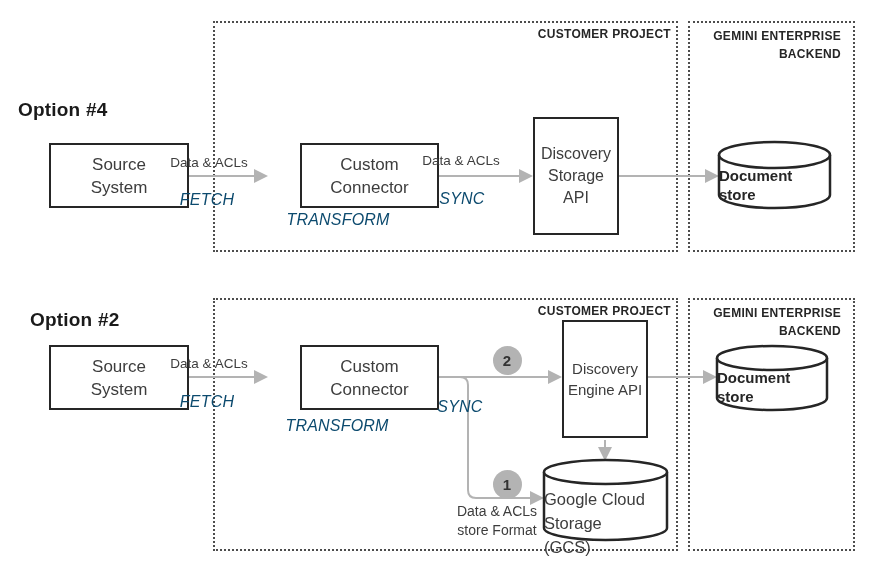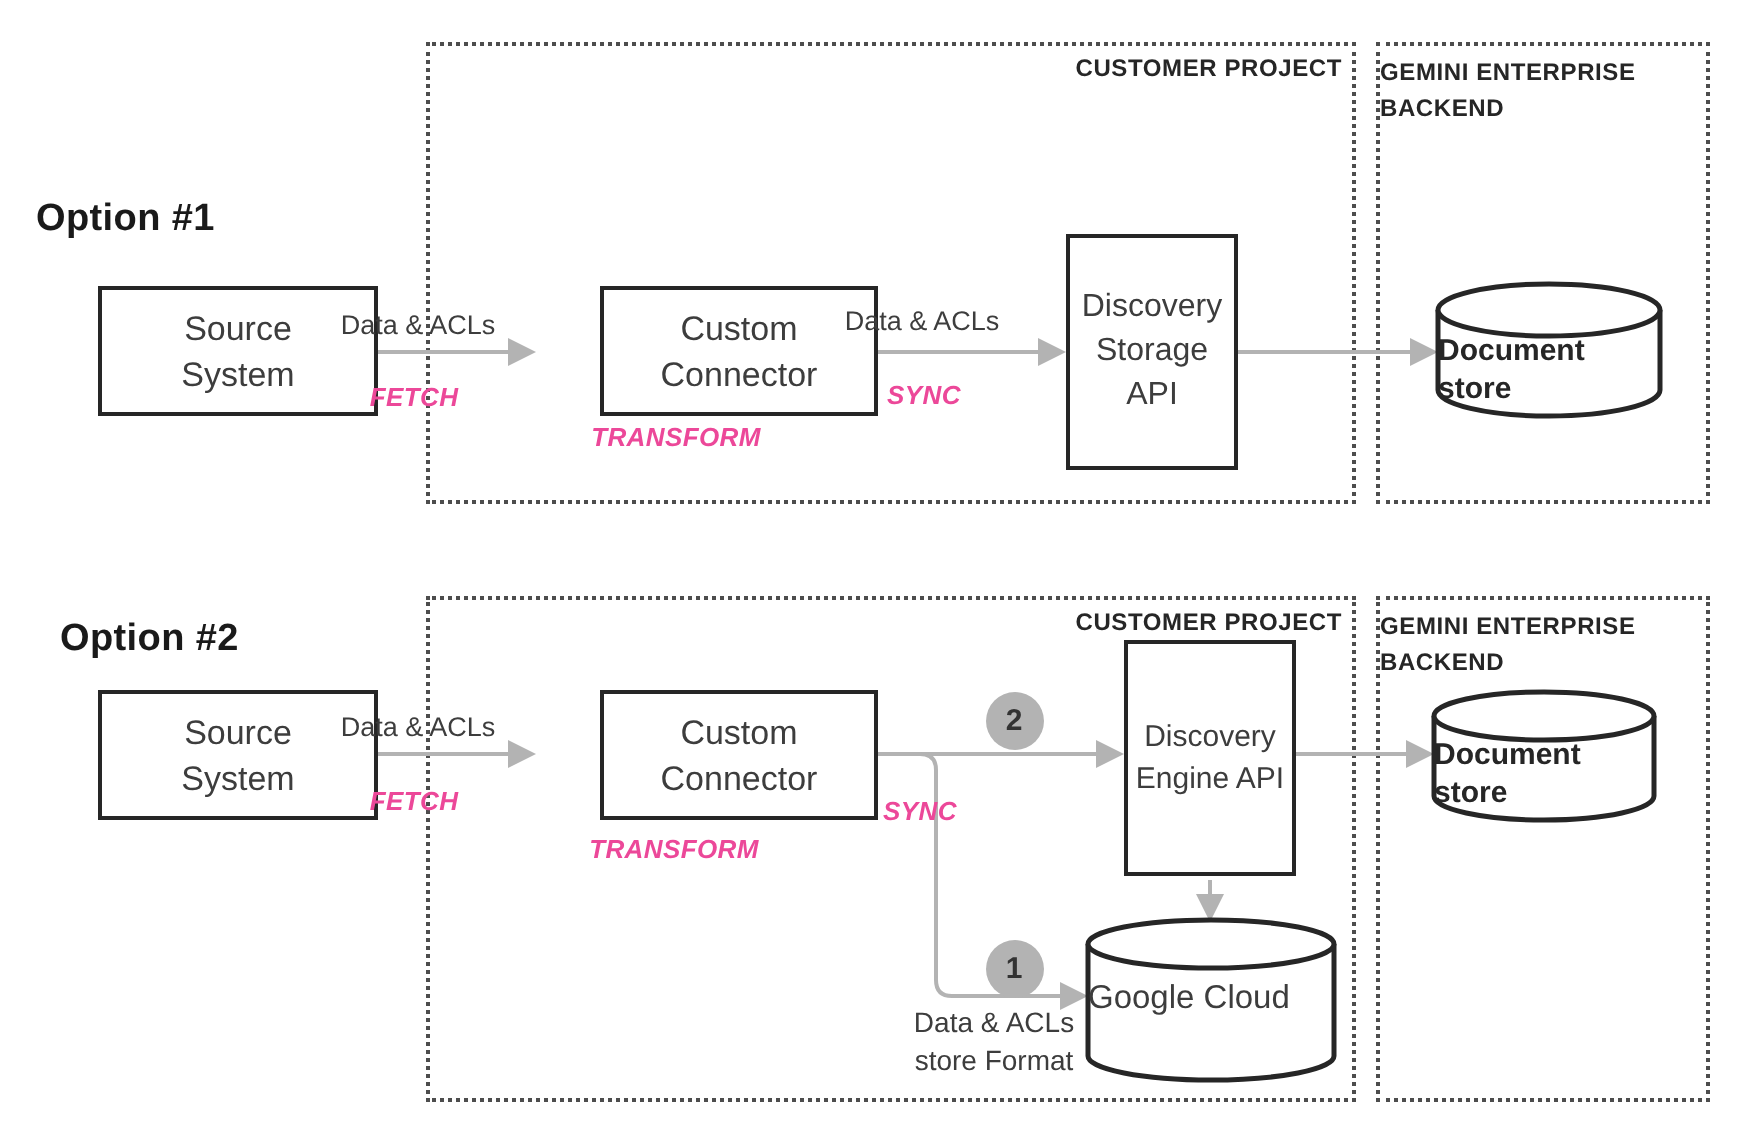--- a/index.html
+++ b/index.html
@@ -10,35 +10,35 @@
   .heading{
     position:absolute;font-size:19px;font-weight:bold;color:#1a1a1a;letter-spacing:.2px;
   }
   .zone{
     position:absolute;border:2px dotted #4d4d4d;box-sizing:border-box;background:transparent;
   }
   .zone-label{
     position:absolute;top:4px;font-size:12px;font-weight:bold;color:#262626;letter-spacing:.3px;
   }
   .zone-label.right{right:5px;text-align:left;}
-  .zone-label.center{left:0;right:12px;text-align:left;line-height:1.5;}
+  .zone-label.center{left:0;right:12px;text-align:right;line-height:1.5;}
   .node{
     position:absolute;box-sizing:border-box;border:2px solid #262626;background:#ffffff;
     display:flex;flex-direction:column;align-items:center;justify-content:center;
     color:#3d3d3d;text-align:center;
   }
   .node.big{font-size:17px;line-height:23px;margin-left:32px;}
   .node.disc1{border-width:2.5px;font-size:16px;line-height:22px;}
   .node.disc2{border-width:2.5px;font-size:15px;line-height:21px;}
   .edge-label{
     position:absolute;transform:translateX(-50%);font-size:13.5px;color:#3d3d3d;white-space:nowrap;
   }
   .edge-verb{
-    position:absolute;transform:translateX(-50%);font-size:13px;font-weight:bold;font-style:italic;
-    color:#ec4899;white-space:nowrap;letter-spacing:.2px;
+    position:absolute;transform:translateX(-50%);font-size:16px;font-weight:normal;font-style:italic;
+    color:#0c4a6e;white-space:nowrap;letter-spacing:.2px;
   }
   .cyl-label{
     position:absolute;text-align:left;font-weight:bold;font-size:15px;line-height:19px;color:#262626;
   }
   .cyl-label.gcs{font-weight:normal;font-size:16.5px;line-height:24px;color:#3d3d3d;}
   .badge{
     position:absolute;width:29px;height:29px;border-radius:50%;background:#b3b3b3;
     display:flex;align-items:center;justify-content:center;
     font-size:15px;font-weight:bold;color:#333333;z-index:3;
   }
@@ -83,21 +83,21 @@
       <ellipse cx="774.5" cy="155" rx="55.5" ry="13"></ellipse>
 
       <path d="M717 358 L717 398 A55 12 0 0 0 827 398 L827 358"></path>
       <ellipse cx="772" cy="358" rx="55" ry="12"></ellipse>
 
       <path d="M544 472 L544 528 A61.5 12 0 0 0 667 528 L667 472"></path>
       <ellipse cx="605.5" cy="472" rx="61.5" ry="12"></ellipse>
     </g>
   </svg>
 
-  <div class="heading" style="left:18px;top:99px">Option #1</div>
+  <div class="heading" style="left:18px;top:99px">Option #4</div>
 
   <div class="zone" style="left:213px;top:21px;width:465px;height:231px">
     <div class="zone-label right">CUSTOMER PROJECT</div>
   </div>
   <div class="zone" style="left:688px;top:21px;width:167px;height:231px">
     <div class="zone-label center">
       <div>GEMINI ENTERPRISE</div>
       <div>BACKEND</div>
     </div>
   </div>
@@ -151,20 +151,21 @@
     <div>Discovery</div>
     <div>Engine API</div>
   </div>
 
   <div class="cyl-label" style="left:717px;top:368px;width:110px">
     <div>Document</div>
     <div>store</div>
   </div>
   <div class="cyl-label gcs" style="left:544px;top:487px;width:106px">
     <div>Google Cloud</div>
+    <div>Storage (GCS)</div>
   </div>
 
   <div class="edge-label" style="left:209px;top:356px">Data &amp; ACLs</div>
   <div class="edge-verb" style="left:207px;top:393px">FETCH</div>
   <div class="edge-verb" style="left:337px;top:417px">TRANSFORM</div>
   <div class="edge-verb" style="left:460px;top:398px">SYNC</div>
 
   <div class="badge" style="left:492.5px;top:345.5px">2</div>
   <div class="badge" style="left:492.5px;top:469.5px">1</div>
 

